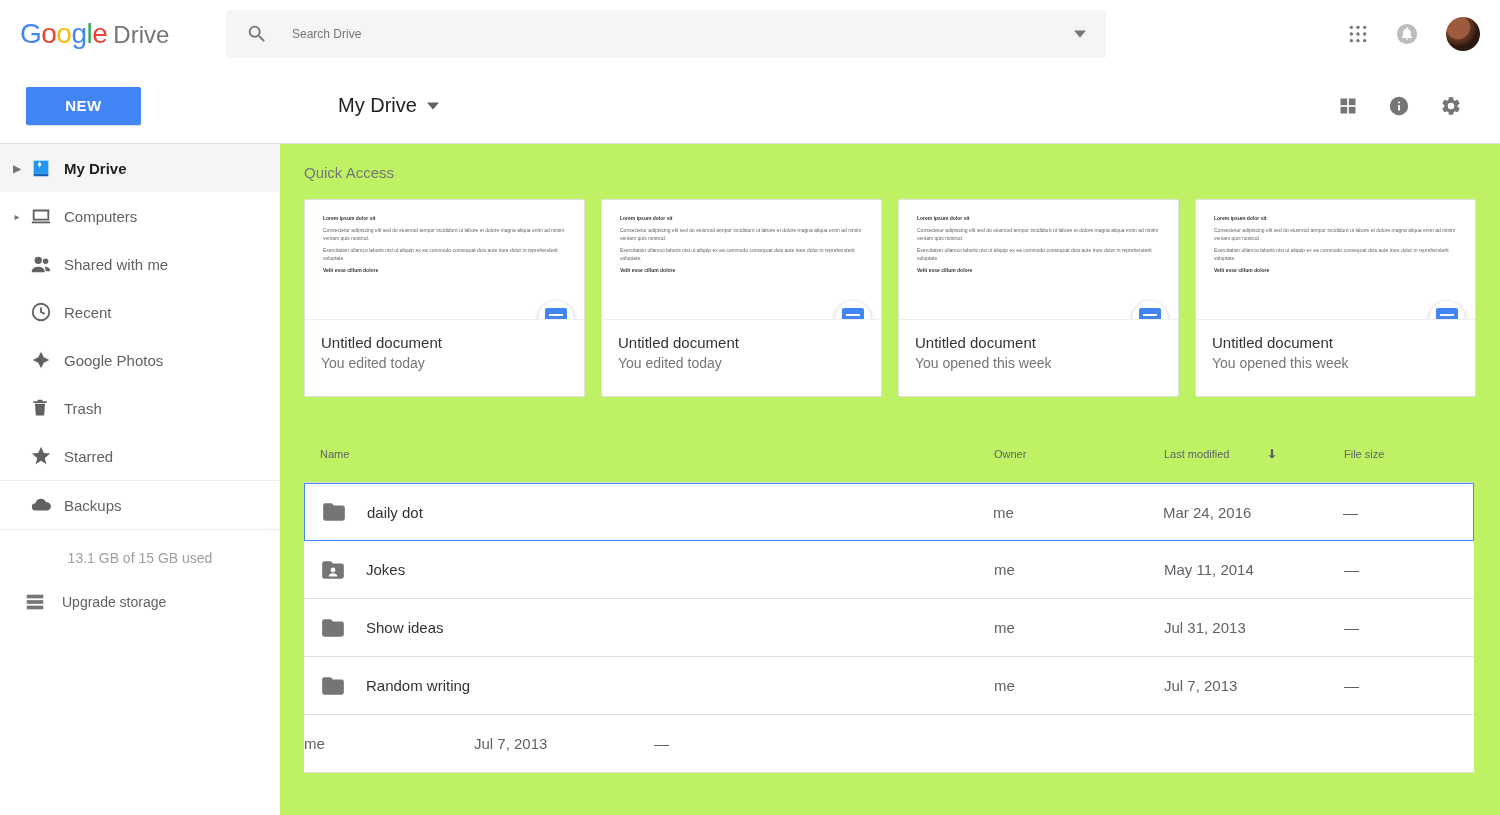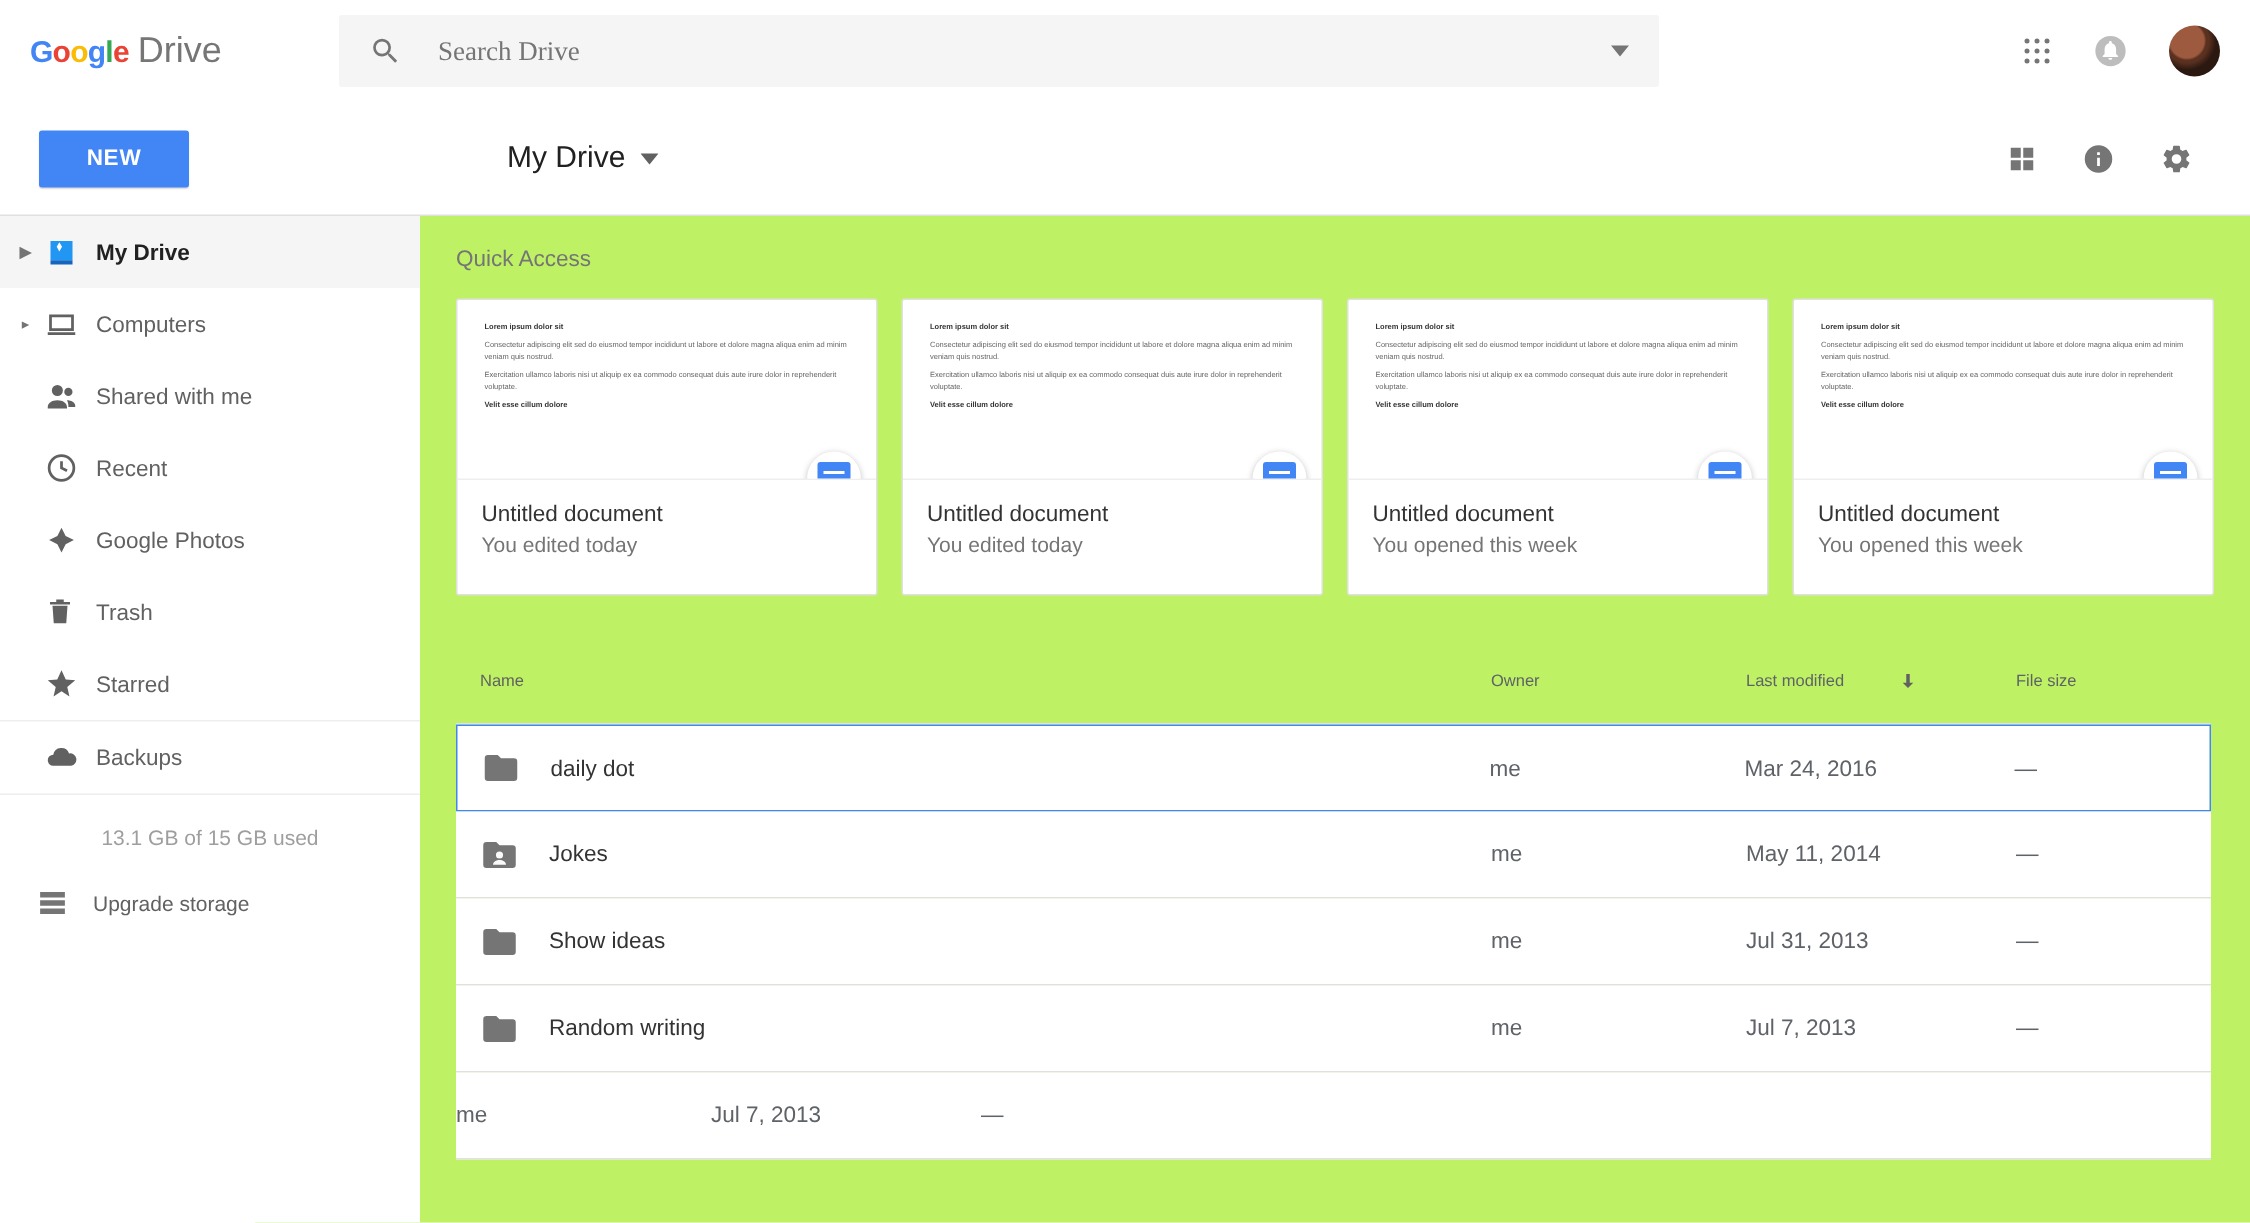--- a/index.html
+++ b/index.html
@@ -1,37 +1,37 @@
 <!DOCTYPE html>
 <html><head>
 <meta charset="utf-8">
 <style>
   * { box-sizing: border-box; margin: 0; padding: 0; font-family: Arial, "Helvetica Neue", sans-serif; }
   body { width: 1500px; height: 815px; background: #fff; overflow: hidden; font-size: 14px; color: #212121; }
 
   
   .topbar { display: flex; align-items: center; height: 68px; padding: 0 20px; }
   .logo-wrap { display: flex; align-items: baseline; gap: 6px; width: 206px; flex-shrink: 0; }
-  .g-logo { font-size: 20px; font-weight: 700; letter-spacing: -0.5px; }
+  .g-logo { font-size: 28px; font-weight: 400; letter-spacing: -0.5px; }
   .blue { color: #4285f4; } .red { color: #ea4335; } .yellow { color: #fbbc05; } .green { color: #34a853; }
   .logo-suffix { font-size: 24px; color: #767676; font-weight: 400; }
   .search-bar { flex: 0 0 880px; height: 48px; background: #f5f5f5; border-radius: 2px; display: flex; align-items: center; padding: 0 20px; }
   .search-icon { color: #757575; margin-right: 24px; display:flex; }
-  .search-input { flex: 1; border: none; background: transparent; font-size: 18px; color: #333; outline: none; font-family: Liberation Serif, serif; }
+  .search-input { flex: 1; border: none; background: transparent; font-size: 12px; color: #333; outline: none; }
   .search-input::placeholder { color: #757575; }
   .search-drop { color: #757575; display:flex; }
   .topbar-spacer { flex: 1; }
   .top-icons { display: flex; align-items: center; gap: 28px; }
   .top-ico { color: #757575; cursor: pointer; display:flex; }
   .avatar { width: 34px; height: 34px; border-radius: 50%; background: radial-gradient(circle at 35% 30%, #9e5a3e 0 35%, #5a3120 40% 45%, #2b1810 60% 100%); }
 
   
   .toolbar-row { display: flex; align-items: center; height: 76px; border-bottom: 1px solid #e0e0e0; }
   .new-wrap { width: 226px; flex-shrink: 0; display:flex; align-items:flex-start; padding-left:26px; }
-  .new-btn { background: #4285f4; color: #fff; border: none; width: 100px; height: 38px; font-size: 15px; font-weight: 700; letter-spacing: 0.5px; cursor: pointer; border-radius:2px; box-shadow:0 1px 1px rgba(0,0,0,.15);}
+  .new-btn { background: #4285f4; color: #fff; border: none; width: 115px; height: 38px; font-size: 15px; font-weight: 700; letter-spacing: 0.5px; cursor: pointer; border-radius:2px; box-shadow:0 1px 1px rgba(0,0,0,.15);}
   .path-wrap { flex: 1; display: flex; align-items: center; padding-left: 112px; }
   .path-label { font-size: 20px; font-weight: 500; color: #212121; }
   .path-drop { margin-left: 10px; color:#616161; display:flex; }
   .toolbar-icons { display: flex; align-items: center; gap: 30px; padding-right: 38px; }
   .tool-ico { color: #757575; cursor: pointer; display:flex; }
 
   
   .body { display: flex; height: calc(815px - 68px - 76px); background:#fafafa; }
   .sidebar { width: 280px; flex-shrink: 0; background: #fff; display: flex; flex-direction: column; }
   .nav { list-style: none; }

